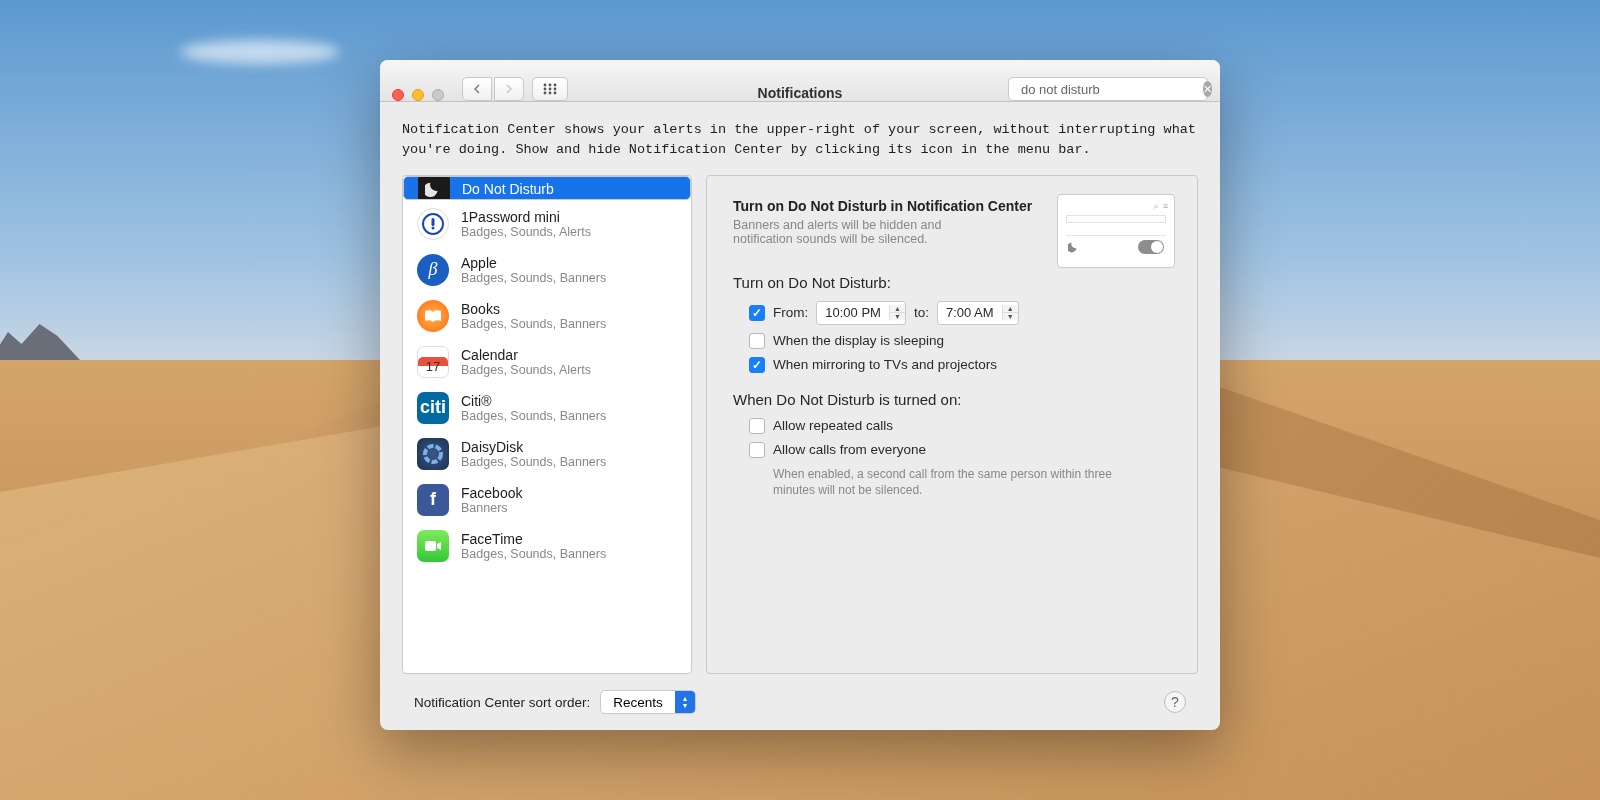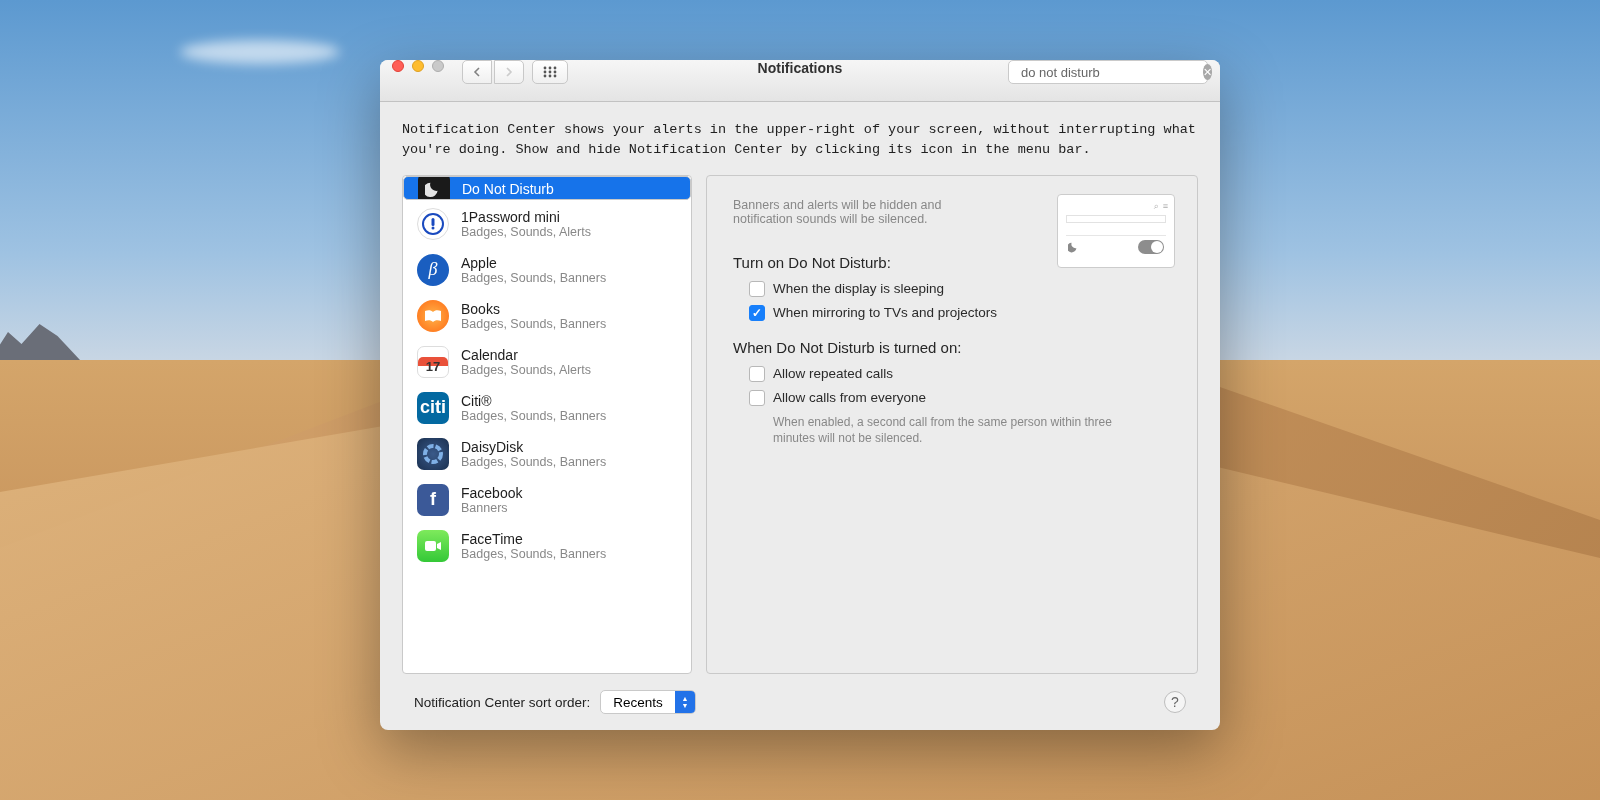--- a/index.html
+++ b/index.html
@@ -19,21 +19,21 @@
 .dune2{ position:absolute; bottom:0; left:0; right:0; height:55%; background:linear-gradient(160deg,#e0b680,#c8945a); clip-path:polygon(0 30%, 48% 0, 100% 45%, 100% 100%, 0 100%); opacity:.9;}
 .mtn{position:absolute;left:-10px;bottom:55%;width:90px;height:40px;background:#6a6e78;clip-path:polygon(0 100%,20% 30%,35% 60%,55% 10%,75% 40%,100% 100%);}
 
 .window {
   position:absolute; left:380px; top:60px; width:840px; height:670px;
   background:#ececec; border-radius:8px; box-shadow:0 20px 60px rgba(0,0,0,.35);
   display:flex; flex-direction:column;
 }
 .titlebar{
   height:42px; background:linear-gradient(#f6f6f6,#e4e4e4); border-bottom:1px solid #c2c2c2;
-  border-radius:8px 8px 0 0; display:flex; align-items:flex-start; padding:0 12px; position:relative;
+  border-radius:8px 8px 0 0; display:flex; align-items:flex-end; padding:0 12px; position:relative;
 }
 .traffic{display:flex;gap:8px;}
 .tdot{width:12px;height:12px;border-radius:50%;}
 .td-close{background:#ff5f57;border:1px solid #e24238;}
 .td-min{background:#febc2e;border:1px solid #dea023;}
 .td-max{background:#c9c9c9;border:1px solid #aeaeae;}
 .navbtns{display:flex;margin-left:18px;gap:2px;}
 .navbtn{width:30px;height:24px;background:linear-gradient(#fff,#f0f0f0);border:1px solid #c8c8c8;display:flex;align-items:center;justify-content:center;color:#828282;}
 .navbtn:first-child{border-radius:5px 0 0 5px;}
 .navbtn:nth-child(2){border-radius:0 5px 5px 0;}
@@ -192,21 +192,21 @@
             </svg>
         </div>
         <div class="txt">
             <div class="name">Books</div>
             <div class="sub">Badges, Sounds, Banners</div>
           </div>
       </div>
       <div class="sbitem">
         <div class="icon ic-cal">
           <div style="width:100%;height:9px;background:#e9513a;border-radius:5px 5px 0 0"></div>
-          <div style="position:absolute;font-size:13px;color:#333;margin-top:10px;font-weight:700">17</div>
+          <div style="position:absolute;font-size:13px;color:#333;margin-top:10px;font-weight:400">17</div>
         </div>
         <div class="txt">
             <div class="name">Calendar</div>
             <div class="sub">Badges, Sounds, Alerts</div>
           </div>
       </div>
       <div class="sbitem">
         <div class="icon ic-citi">citi</div>
         <div class="txt">
             <div class="name">Citi®</div>
@@ -239,37 +239,57 @@
             </svg>
         </div>
         <div class="txt">
             <div class="name">FaceTime</div>
             <div class="sub">Badges, Sounds, Banners</div>
           </div>
       </div>
     </div>
 
     <div class="panel">
+      <h3>Turn on Do Not Disturb in Notification Center</h3>
       <div class="hint">Banners and alerts will be hidden and notification sounds will be silenced.</div>
       <div class="thumb">
         <div class="thumb-top">
             <span>⌕</span>
             <span>≡</span>
           </div>
         <div class="thumb-bar"></div>
         <div class="thumb-row">
           <svg width="12" height="12" viewBox="0 0 20 20">
               <path d="M14 12a7 7 0 01-8-9 8 8 0 108 9z" fill="#8a8a8a"></path>
             </svg>
           <div class="tog"></div>
         </div>
       </div>
 
       <div class="sec">
         <div class="sec-title">Turn on Do Not Disturb:</div>
+        <div class="row">
+          <div class="cbox on"></div>
+          <span>From:</span>
+          <div class="timefield">
+            <span>10:00 PM</span>
+            <div class="stepper">
+                <div class="step">▲</div>
+                <div class="step">▼</div>
+              </div>
+          </div>
+          <span>to:</span>
+          <div class="timefield">
+            <span>7:00 AM</span>
+            <div class="stepper">
+                <div class="step">▲</div>
+                <div class="step">▼</div>
+              </div>
+          </div>
+        </div>
         <div class="row">
           <div class="cbox"></div>
           <span>When the display is sleeping</span>
         </div>
         <div class="row">
           <div class="cbox on"></div>
           <span>When mirroring to TVs and projectors</span>
         </div>
       </div>
 

